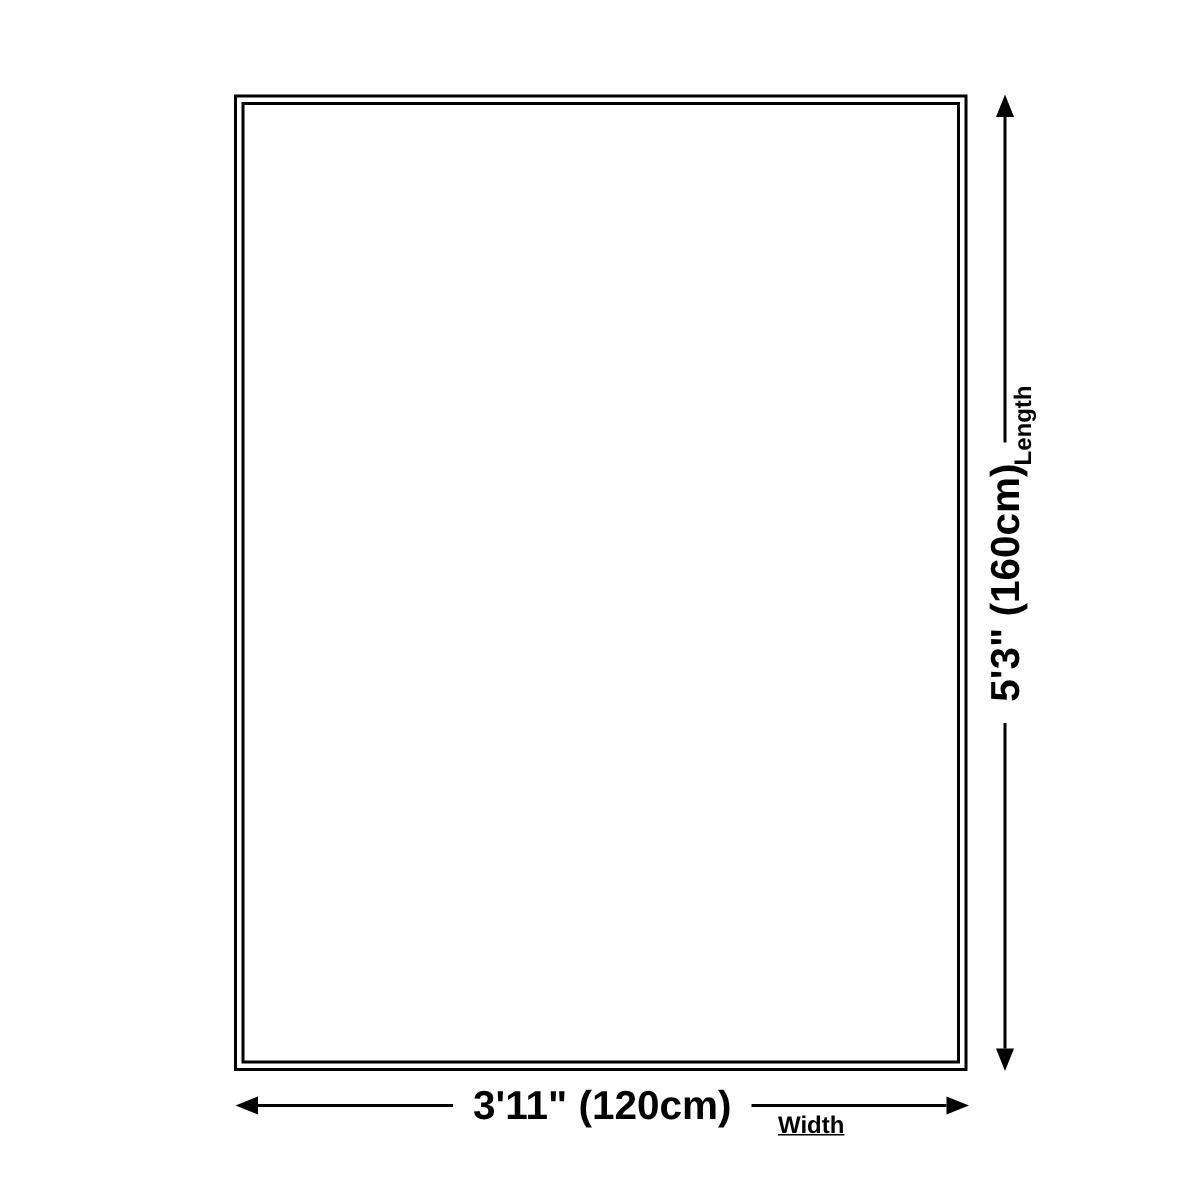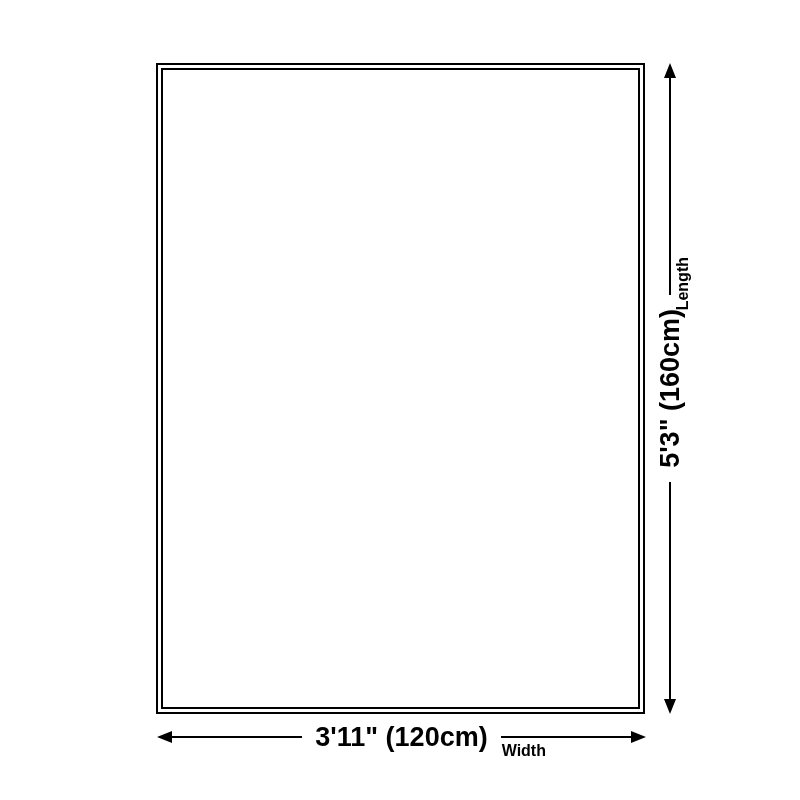--- a/index.html
+++ b/index.html
@@ -84,22 +84,23 @@
   .dim-h .segwrap .line {
     position: absolute;
     left: 0; right: 0;
     top: 50%;
     height: 2px;
     margin-top: -1px;
     background: #000;
   }
   .dim-h .segwrap .small-text {
     position: absolute;
-    left: 1px;
+    left: 18px;
     top: calc(50% + 6px);
+    text-decoration: underline;
   }
 
   
   .dim-v {
     position: absolute;
     left: 655px;
     top: 63px;
     width: 30px;
     height: 651px;
     display: flex;

